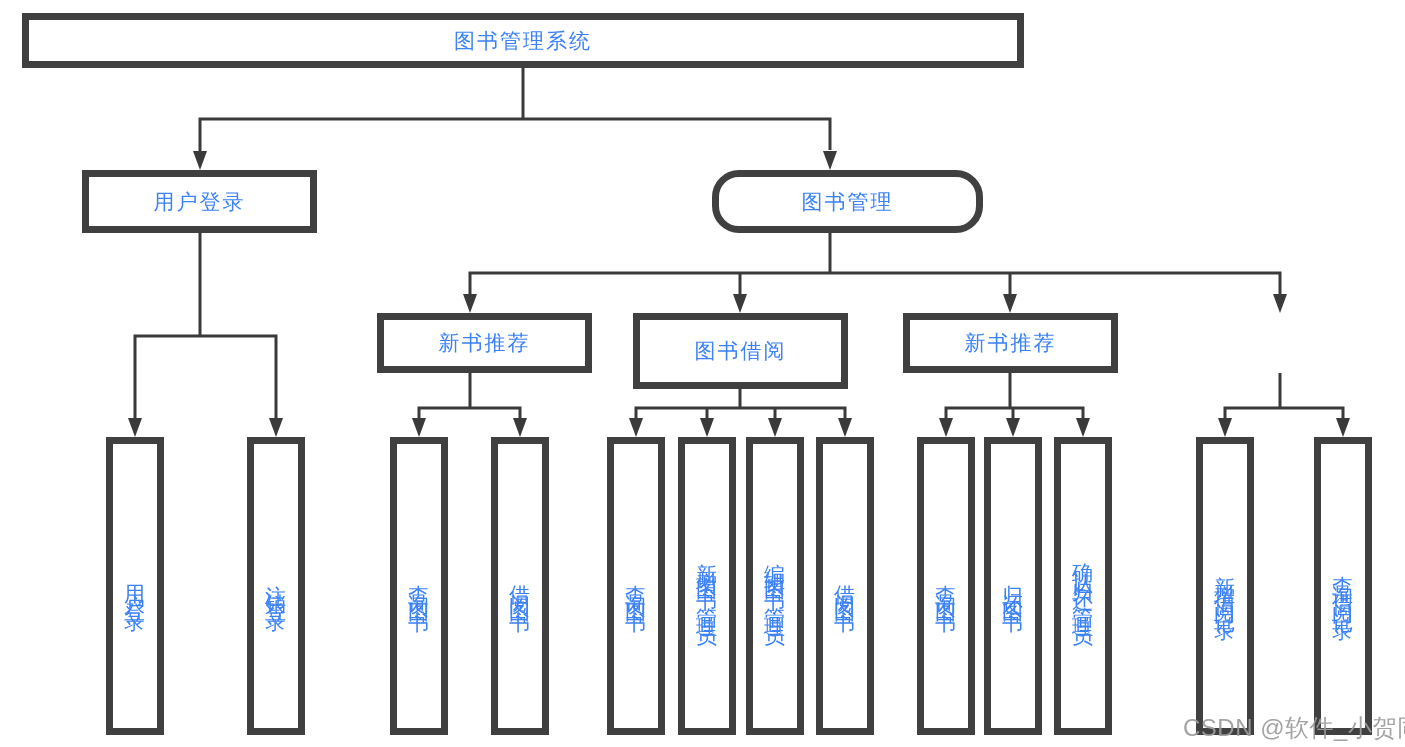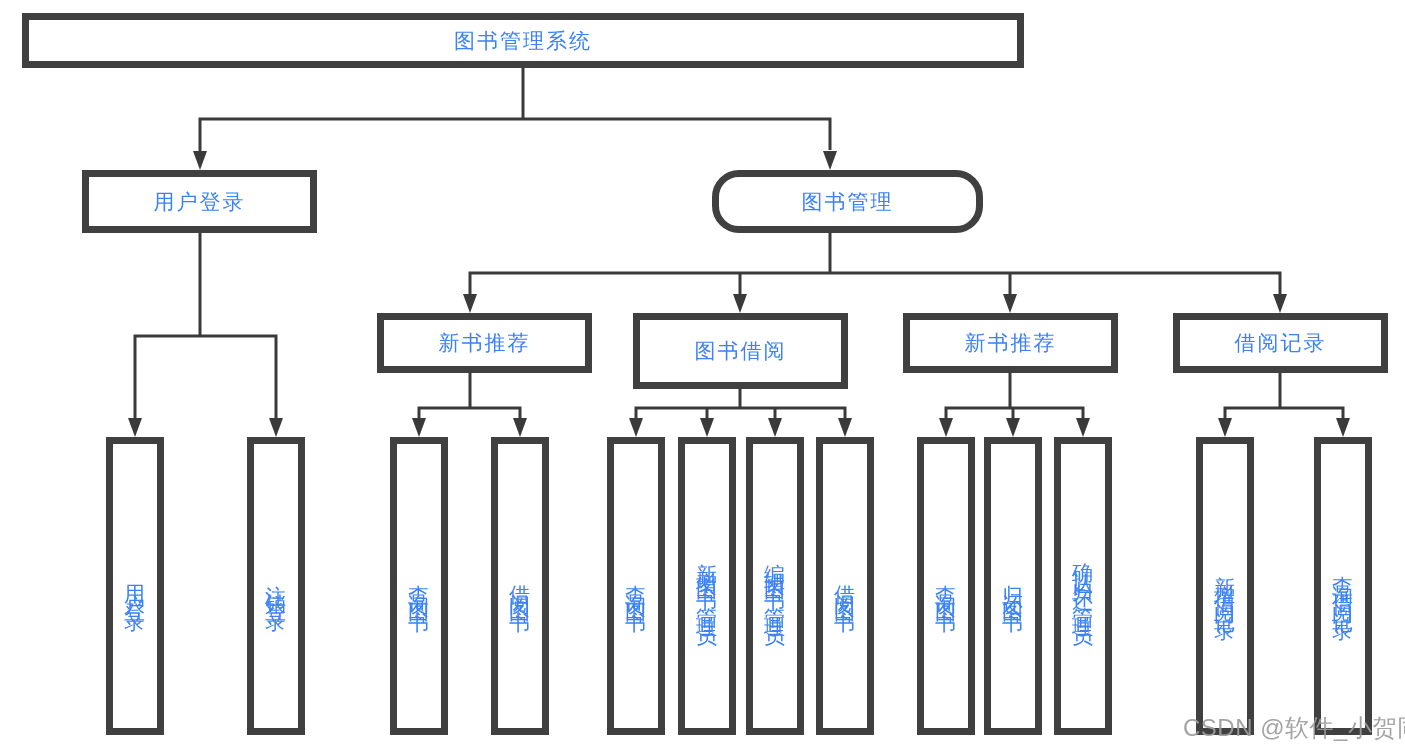--- a/index.html
+++ b/index.html
@@ -137,23 +137,20 @@
 
   <div class="box h n-sec0">
     <span>新书推荐</span>
   </div>
   <div class="box h n-sec1">
     <span>图书借阅</span>
   </div>
   <div class="box h n-sec2">
     <span>新书推荐</span>
   </div>
-  <div class="box h n-sec3">
-    <span>借阅记录</span>
-  </div>
 
   <div class="box v leaf n-l0">
     <span>用户登录</span>
   </div>
   <div class="box v leaf n-l1">
     <span>注销登录</span>
   </div>
 
   <div class="box v leaf n-l2">
     <span>查询图书</span>

